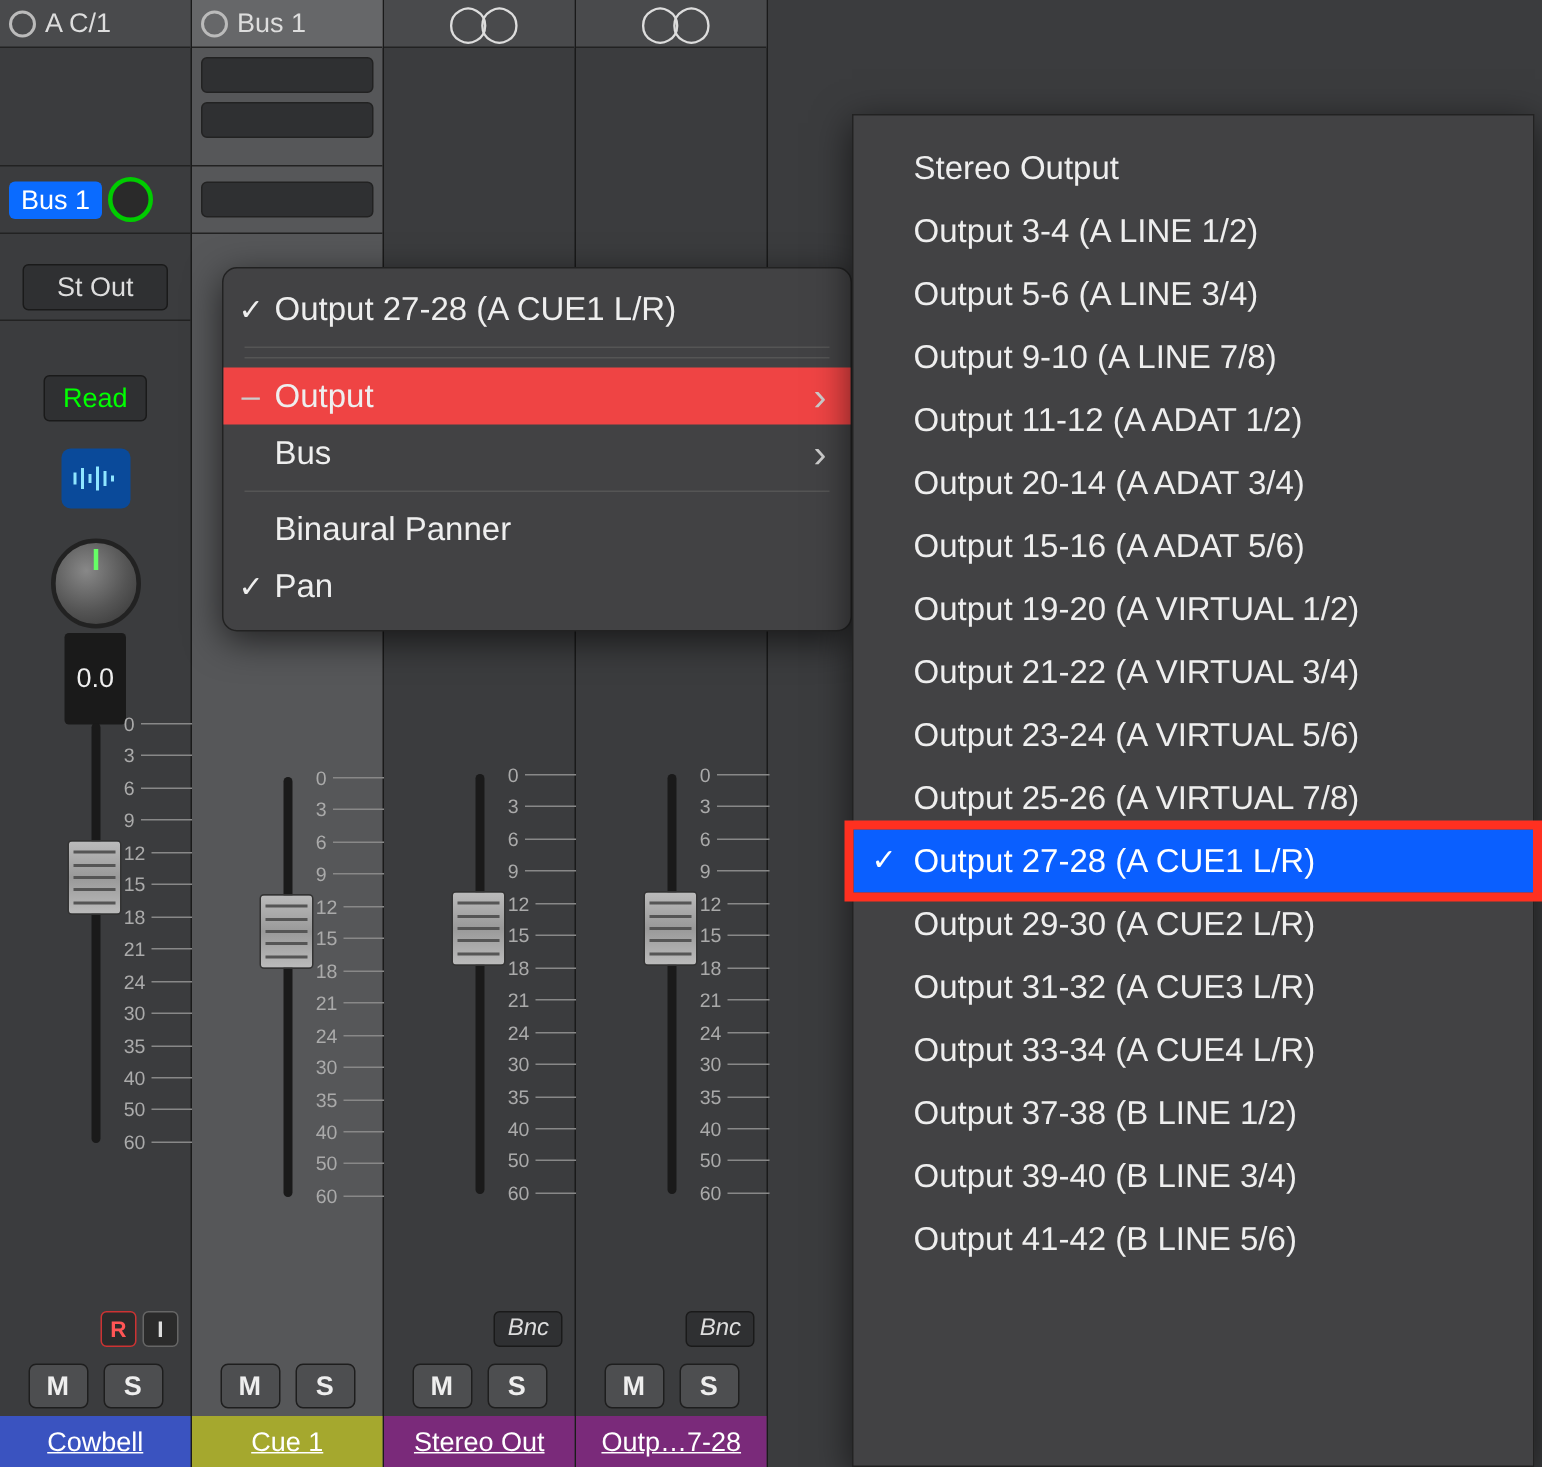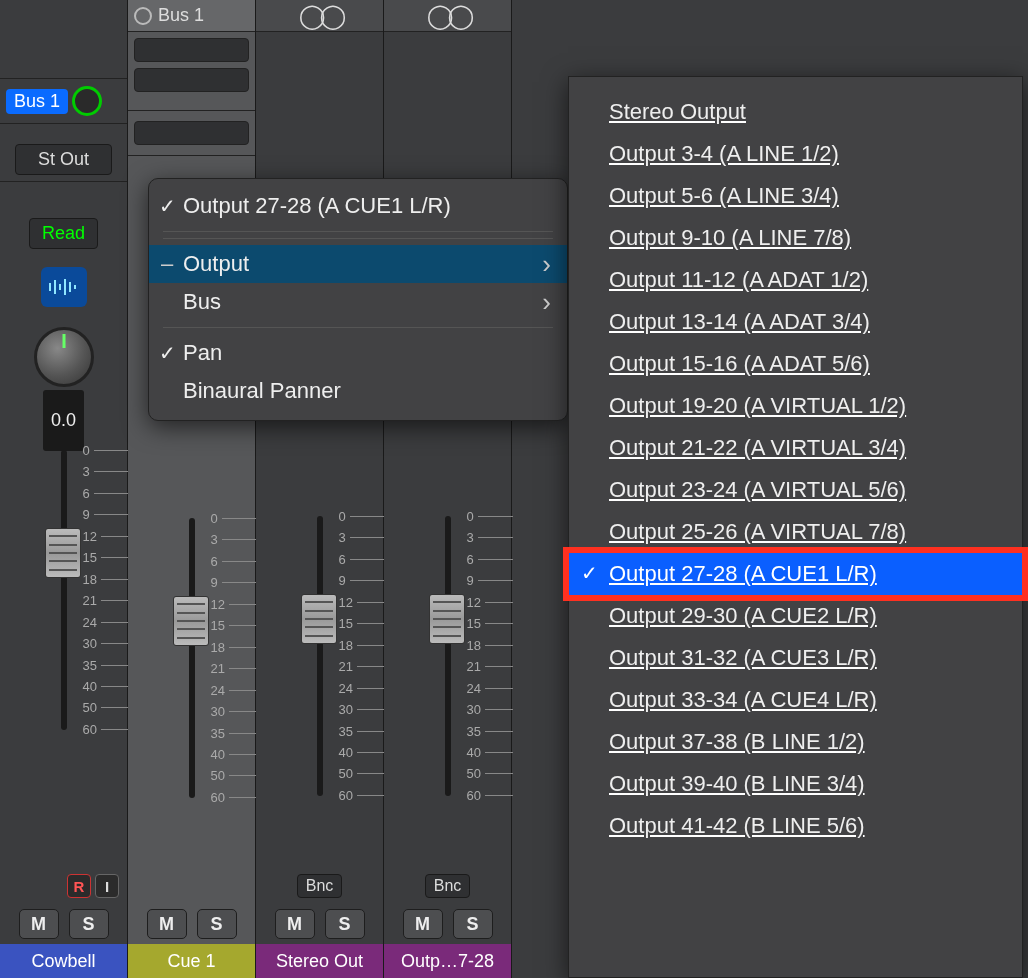--- a/index.html
+++ b/index.html
@@ -144,89 +144,92 @@
     width:24px; height:24px; border:1px solid #c33; color:#f55; border-radius:4px;
     display:flex; align-items:center; justify-content:center; font-weight:bold; font-size:15px;
     background:#2b2b2b;
   }
   .i-btn {
     width:24px; height:24px; border:1px solid #666; color:#ddd; border-radius:4px;
     display:flex; align-items:center; justify-content:center; font-weight:bold; font-size:15px;
     background:#2b2b2b;
   }
   .bnc-row {
-    height: 36px; display:flex; align-items:center; justify-content:center; padding:0 8px;
+    height: 36px; display:flex; align-items:center; justify-content:flex-end; padding:0 8px;font-style:italic;
   }
   .bnc-pill {
     background:#2f3032; color:#ddd; padding:2px 8px; border-radius:4px; font-size:16px;
     border:1px solid #1a1a1a;
   }
   .ms-row {
     height: 40px; display:flex; align-items:center; justify-content:center; gap:10px;
   }
   .ms-btn {
     width:40px; height:30px; background:#4d4e50; border:1px solid #1e1e1e; border-radius:5px;
     color:#eee; font-weight:600; font-size:18px; display:flex; align-items:center; justify-content:center;
   }
   .name-row {
     height: 34px; display:flex; align-items:center; justify-content:center;
-    color:#fff; font-size:18px; font-weight:500; overflow:hidden; white-space:nowrap; padding:0 4px;
+    color:#fff; font-size:18px; font-weight:500; overflow:hidden; white-space:nowrap; padding:0 4px;text-decoration:underline;
   }
 
   
   .ctx-menu {
     position:absolute; left:148px; top:178px; width:420px;
     background:#424244; border:1px solid #222; border-radius:10px;
     box-shadow: 0 6px 24px rgba(0,0,0,0.6);
     padding: 8px 0 10px;
   }
   .ctx-item {
     display:flex; align-items:center; padding: 6px 18px 6px 34px;
     color:#eee; font-size:22px; position:relative;
   }
-  .ctx-item.hover { background:#0c4a6e; }
+  .ctx-item.hover { background:#ef4444; }
   .ctx-item.has-sub::after {
     content:"›"; position:absolute; right:16px; font-size:26px; color:#ccc;
   }
   .ctx-check::before {
     content:"✓"; position:absolute; left:10px; color:#eee; font-size:20px;
   }
   .ctx-dash::before {
     content:"–"; position:absolute; left:12px; color:#ccc; font-size:22px;
   }
   .ctx-sep {
     height:1px; background:#555; margin:6px 14px;
   }
 
   
   .sub-menu {
     position:absolute; left:568px; top:76px; width:455px; height:902px;
     background:#424244; border:1px solid #222;
     box-shadow: 0 6px 24px rgba(0,0,0,0.6);
     padding: 14px 0;
-    text-decoration: underline;
   }
   .sub-item {
     padding: 8px 18px 8px 40px; color:#eee; font-size:22px; position:relative;
   }
   .sub-item.highlight {
     background:#0a5fff; color:#fff;
     outline: 6px solid #ff3020;
   }
   .sub-item.highlight::before {
     content:"✓"; position:absolute; left:12px; color:#fff; font-size:20px;
   }
 
 </style>
 </head>
 <body>
 
 <div class="strip-area">
 
   <div class="channel-strip">
+    <div class="io-row">
+      <span class="io-circle"></span>
+      <span class="io-label">A C/1</span>
+    </div>
     <div class="insert-area"></div>
     <div class="send-row">
       <span class="bus-pill">Bus 1</span>
       <span class="send-knob"></span>
     </div>
     <div style="height:14px"></div>
     <div class="output-row">
       <span class="out-pill">St Out</span>
     </div>
     <div style="height:36px"></div>
@@ -594,31 +597,31 @@
   <div style="flex:1; background:#3b3c3e"></div>
 </div>
 
 <div class="ctx-menu">
   <div class="ctx-item ctx-check">Output 27-28  (A CUE1 L/R)</div>
   <div class="ctx-sep"></div>
   <div class="ctx-sep"></div>
   <div class="ctx-item ctx-dash has-sub hover">Output</div>
   <div class="ctx-item has-sub">Bus</div>
   <div class="ctx-sep"></div>
+  <div class="ctx-item">Binaural Panner</div>
   <div class="ctx-item ctx-check">Pan</div>
-  <div class="ctx-item">Binaural Panner</div>
 </div>
 
 <div class="sub-menu" id="sub-menu">
     <div class="sub-item">Stereo Output</div>
     <div class="sub-item">Output 3-4  (A LINE 1/2)</div>
     <div class="sub-item">Output 5-6  (A LINE 3/4)</div>
     <div class="sub-item">Output 9-10  (A LINE 7/8)</div>
     <div class="sub-item">Output 11-12  (A ADAT 1/2)</div>
-    <div class="sub-item">Output 13-14  (A ADAT 3/4)</div>
+    <div class="sub-item">Output 20-14  (A ADAT 3/4)</div>
     <div class="sub-item">Output 15-16  (A ADAT 5/6)</div>
     <div class="sub-item">Output 19-20  (A VIRTUAL 1/2)</div>
     <div class="sub-item">Output 21-22  (A VIRTUAL 3/4)</div>
     <div class="sub-item">Output 23-24  (A VIRTUAL 5/6)</div>
     <div class="sub-item">Output 25-26  (A VIRTUAL 7/8)</div>
     <div class="sub-item highlight">Output 27-28  (A CUE1 L/R)</div>
     <div class="sub-item">Output 29-30  (A CUE2 L/R)</div>
     <div class="sub-item">Output 31-32  (A CUE3 L/R)</div>
     <div class="sub-item">Output 33-34  (A CUE4 L/R)</div>
     <div class="sub-item">Output 37-38  (B LINE 1/2)</div>

